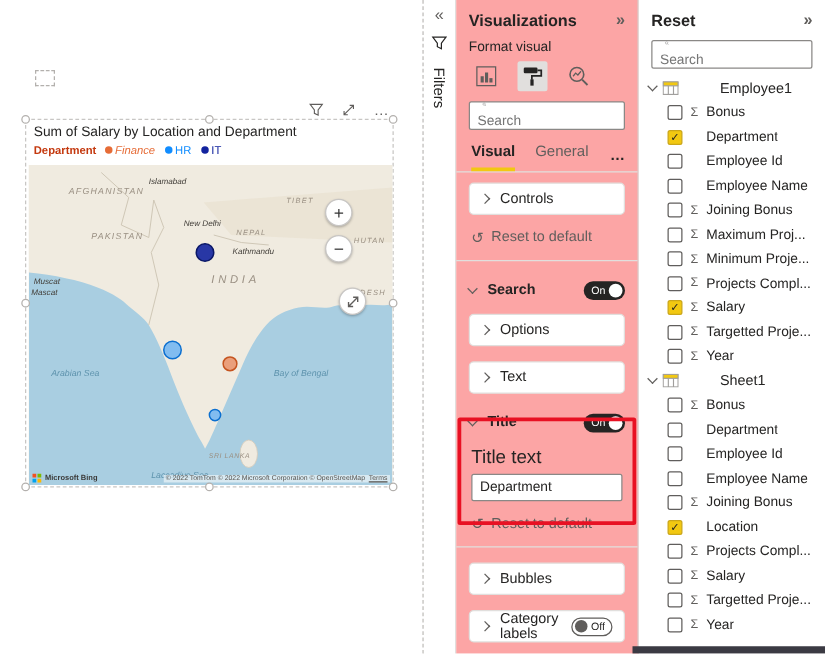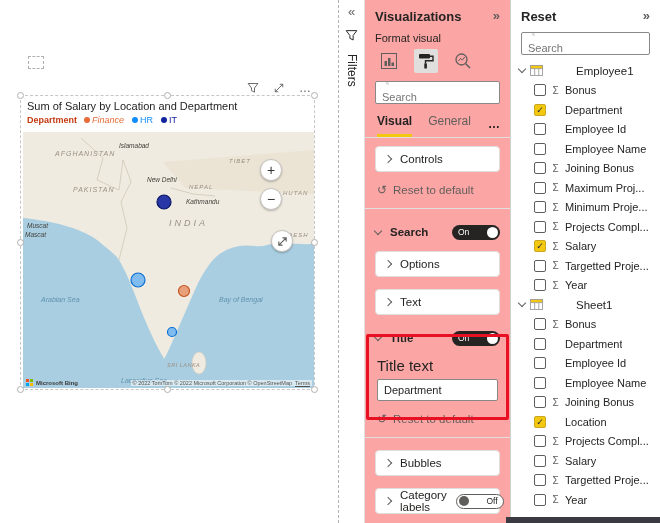--- a/index.html
+++ b/index.html
@@ -57,21 +57,21 @@
   .tabs .more { margin-left: auto; cursor: pointer; padding-bottom: 6px; font-weight: bold; color: #252423; }
   .cards { padding: 8px 10px 0 10px; }
   .card { border: 1px solid #e1dfdd; border-radius: 4px; height: 26px; display: flex; align-items: center; gap: 9px; padding: 0 9px; font-size: 11.5px; color: #252423; margin-bottom: 12px; background: #fff; cursor: pointer; }
   .card-header { display: flex; align-items: center; gap: 9px; height: 22px; font-size: 11.5px; font-weight: bold; color: #252423; margin-bottom: 8px; cursor: pointer; }
   .chev { display: inline-block; width: 6px; height: 6px; border-right: 1.4px solid #605e5c; border-bottom: 1.4px solid #605e5c; flex: none; }
   .chev.r { transform: rotate(-45deg); }
   .chev.d { transform: rotate(45deg); margin-top: -3px; }
   .reset-link { display: flex; align-items: center; gap: 6px; font-size: 11.5px; color: #605e5c; margin: 10px 0 12px 2px; cursor: pointer; }
   .reset-ic { font-size: 12px; line-height: 12px; }
   .divider { border: none; border-top: 1px solid #e1dfdd; margin: 0 -10px 12px -10px; }
-  .toggle { margin-left: auto; width: 48px; height: 15px; border-radius: 8px; display: flex; align-items: center; cursor: pointer; flex: none; }
+  .toggle { margin-left: auto; width: 33px; height: 15px; border-radius: 8px; display: flex; align-items: center; cursor: pointer; flex: none; }
   .toggle.on { background: #252423; justify-content: space-between; padding: 0 2px 0 6px; }
   .toggle.on .t-label { color: #fff; font-size: 8.5px; font-weight: normal; }
   .toggle.on .knob { width: 11px; height: 11px; border-radius: 50%; background: #fff; }
   .toggle.off { background: #fff; border: 1px solid #605e5c; justify-content: space-between; padding: 0 5px 0 2px; flex-direction: row; }
   .toggle.off .knob { width: 10px; height: 10px; border-radius: 50%; background: #605e5c; }
   .toggle.off .t-label { color: #252423; font-size: 8.5px; font-weight: normal; }
   .fld-label { font-size: 15px; color: #252423; margin: 0 0 5px 2px; }
   .text-input { width: 121px; height: 22px; border: 1px solid #8a8886; border-radius: 2px; font-size: 11px; font-family: "Liberation Sans", sans-serif; color: #252423; padding: 0 6px; margin: 0 0 12px 2px; display: block; }
   .red-overlay { position: absolute; left: 366px; top: 334px; width: 143px; height: 86px; border: 3px solid #e81123; border-radius: 2px; pointer-events: none; z-index: 20; }
 

